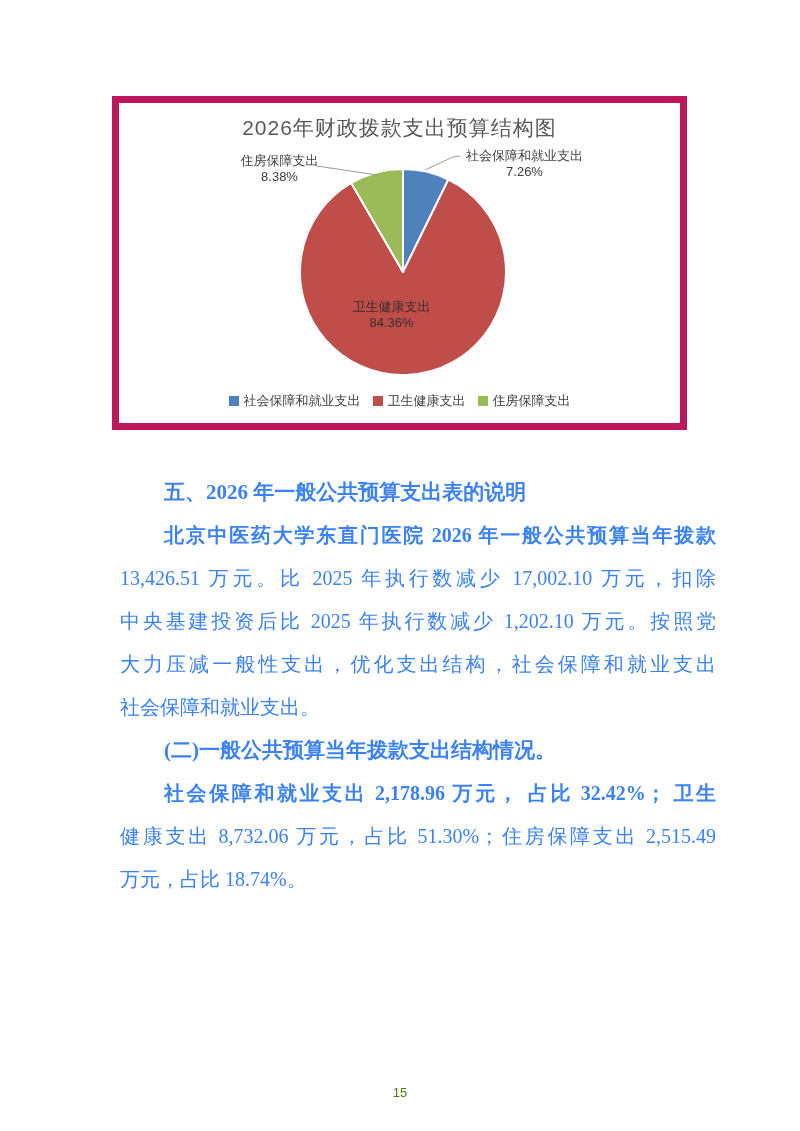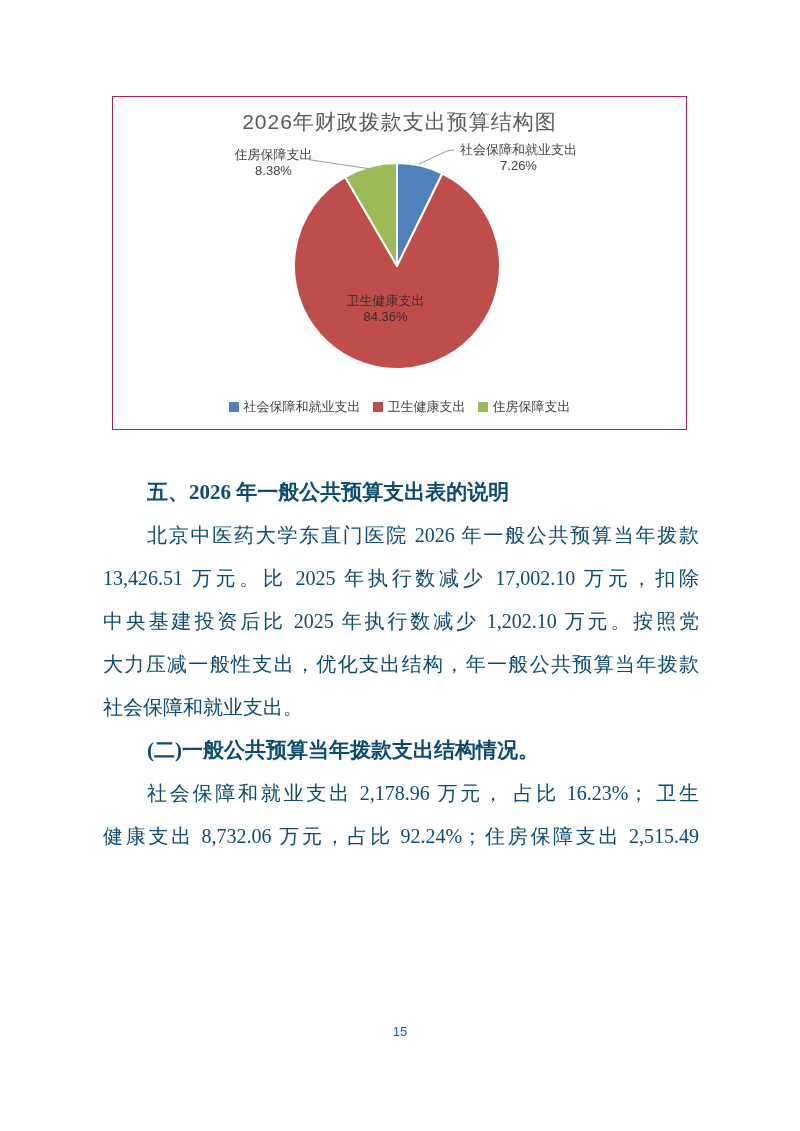--- a/index.html
+++ b/index.html
@@ -5,21 +5,21 @@
   * { margin:0; padding:0; box-sizing:border-box; }
   body { background:#e8e8e8; font-family:"Liberation Serif", serif; }
   .page {
     position:relative; width:800px; height:1131px; margin:0 auto;
     background:#ffffff; overflow:hidden;
   }
 
   
   .chart-box {
     position:absolute; left:112px; top:96px; width:575px; height:334px;
-    background:#ffffff; border:1px solid #be185d;
+    background:#ffffff; border:7px solid #be185d;
     font-family:"Liberation Sans", sans-serif;
   }
   .chart-title {
     position:absolute; top:11px; left:0; width:100%;
     text-align:center; font-size:21px; color:#595959; letter-spacing:1px;
   }
   .pie-svg { position:absolute; left:0; top:0; width:573px; height:332px; }
   .callout {
     position:absolute; text-align:center; font-size:13px; line-height:16px;
     color:#404040;
@@ -30,30 +30,30 @@
   .legend {
     position:absolute; left:0; bottom:13px; width:100%;
     display:flex; justify-content:center; align-items:center; gap:12px;
     font-size:13px; color:#404040;
   }
   .legend-item { display:flex; align-items:center; gap:5px; }
   .legend-swatch { width:10px; height:10px; display:inline-block; }
 
   
   .doc-text {
-    position:absolute; left:103px; top:471px; width:596px;
-    font-size:20px; line-height:43px; color:#0c4a6e;
+    position:absolute; left:120px; top:471px; width:596px;
+    font-size:20px; line-height:43px; color:#3b82f6;
   }
   .line { height:43px; white-space:nowrap; }
-  .indent { padding-left:44px; }
+  .indent { padding-left:44px;font-weight:bold; }
   .bold { font-weight:bold; font-size:21px; }
   .jl { text-align:justify; text-align-last:justify; white-space:normal; }
   .page-number {
-    position:absolute; left:0; top:1024px; width:100%;
-    text-align:center; font-size:13px; color:#1d4ed8;
+    position:absolute; left:0; top:1085px; width:100%;
+    text-align:center; font-size:13px; color:#4d7c0f;
     font-family:"Liberation Sans", sans-serif;
   }
 </style>
 </head>
 <body>
 
 <div class="page">
 
   <div class="chart-box">
     <div class="chart-title">2026年财政拨款支出预算结构图</div>
@@ -96,23 +96,24 @@
       </div>
     </div>
   </div>
 
   <div class="doc-text">
     <div class="line bold indent">五、2026 年一般公共预算支出表的说明</div>
 
     <div class="line indent jl">北京中医药大学东直门医院 2026 年一般公共预算当年拨款</div>
     <div class="line jl">13,426.51 万元。比 2025 年执行数减少 17,002.10 万元，扣除</div>
     <div class="line jl">中央基建投资后比 2025 年执行数减少 1,202.10 万元。按照党</div>
-    <div class="line jl">大力压减一般性支出，优化支出结构，年一般公共预算当年拨款</div>
+    <div class="line jl">大力压减一般性支出，优化支出结构，社会保障和就业支出</div>
     <div class="line">社会保障和就业支出。</div>
 
     <div class="line bold indent">(二)一般公共预算当年拨款支出结构情况。</div>
 
-    <div class="line indent jl">社会保障和就业支出 2,178.96 万元， 占比 16.23%； 卫生</div>
-    <div class="line jl">健康支出 8,732.06 万元，占比 92.24%；住房保障支出 2,515.49</div>
+    <div class="line indent jl">社会保障和就业支出 2,178.96 万元， 占比 32.42%； 卫生</div>
+    <div class="line jl">健康支出 8,732.06 万元，占比 51.30%；住房保障支出 2,515.49</div>
+    <div class="line">万元，占比 18.74%。</div>
   </div>
 
   <div class="page-number">15</div>
 </div>
 
 </body></html>

